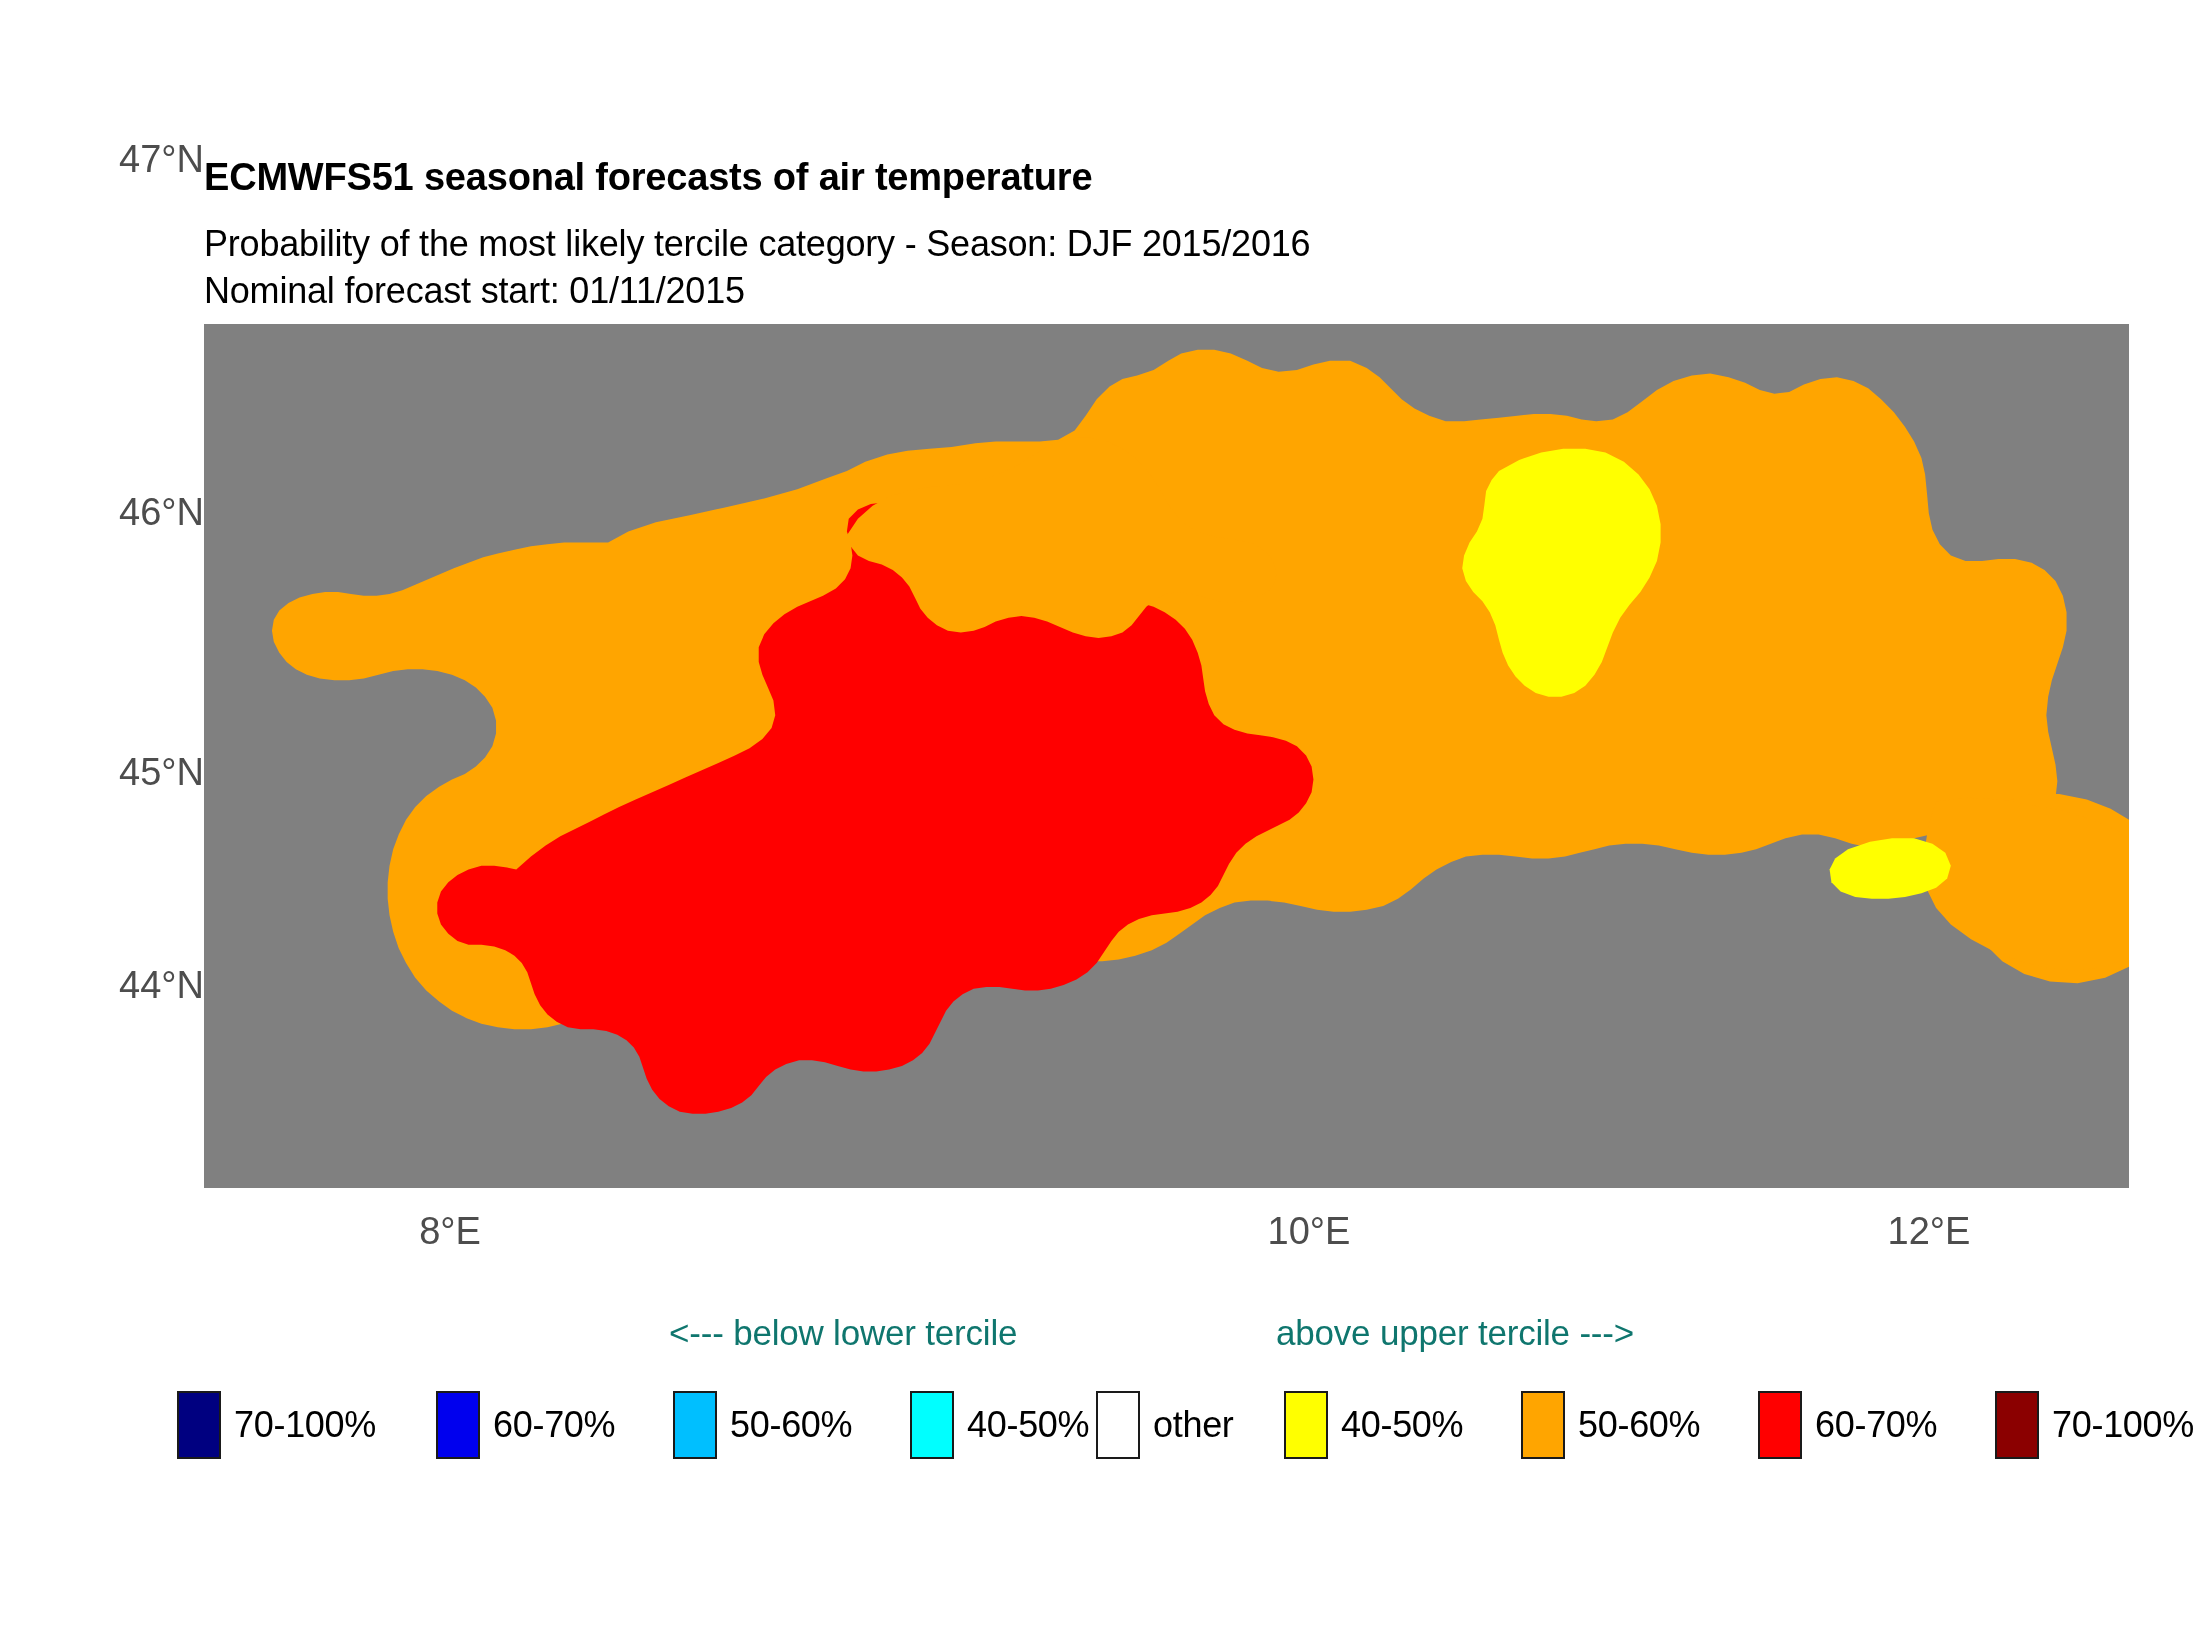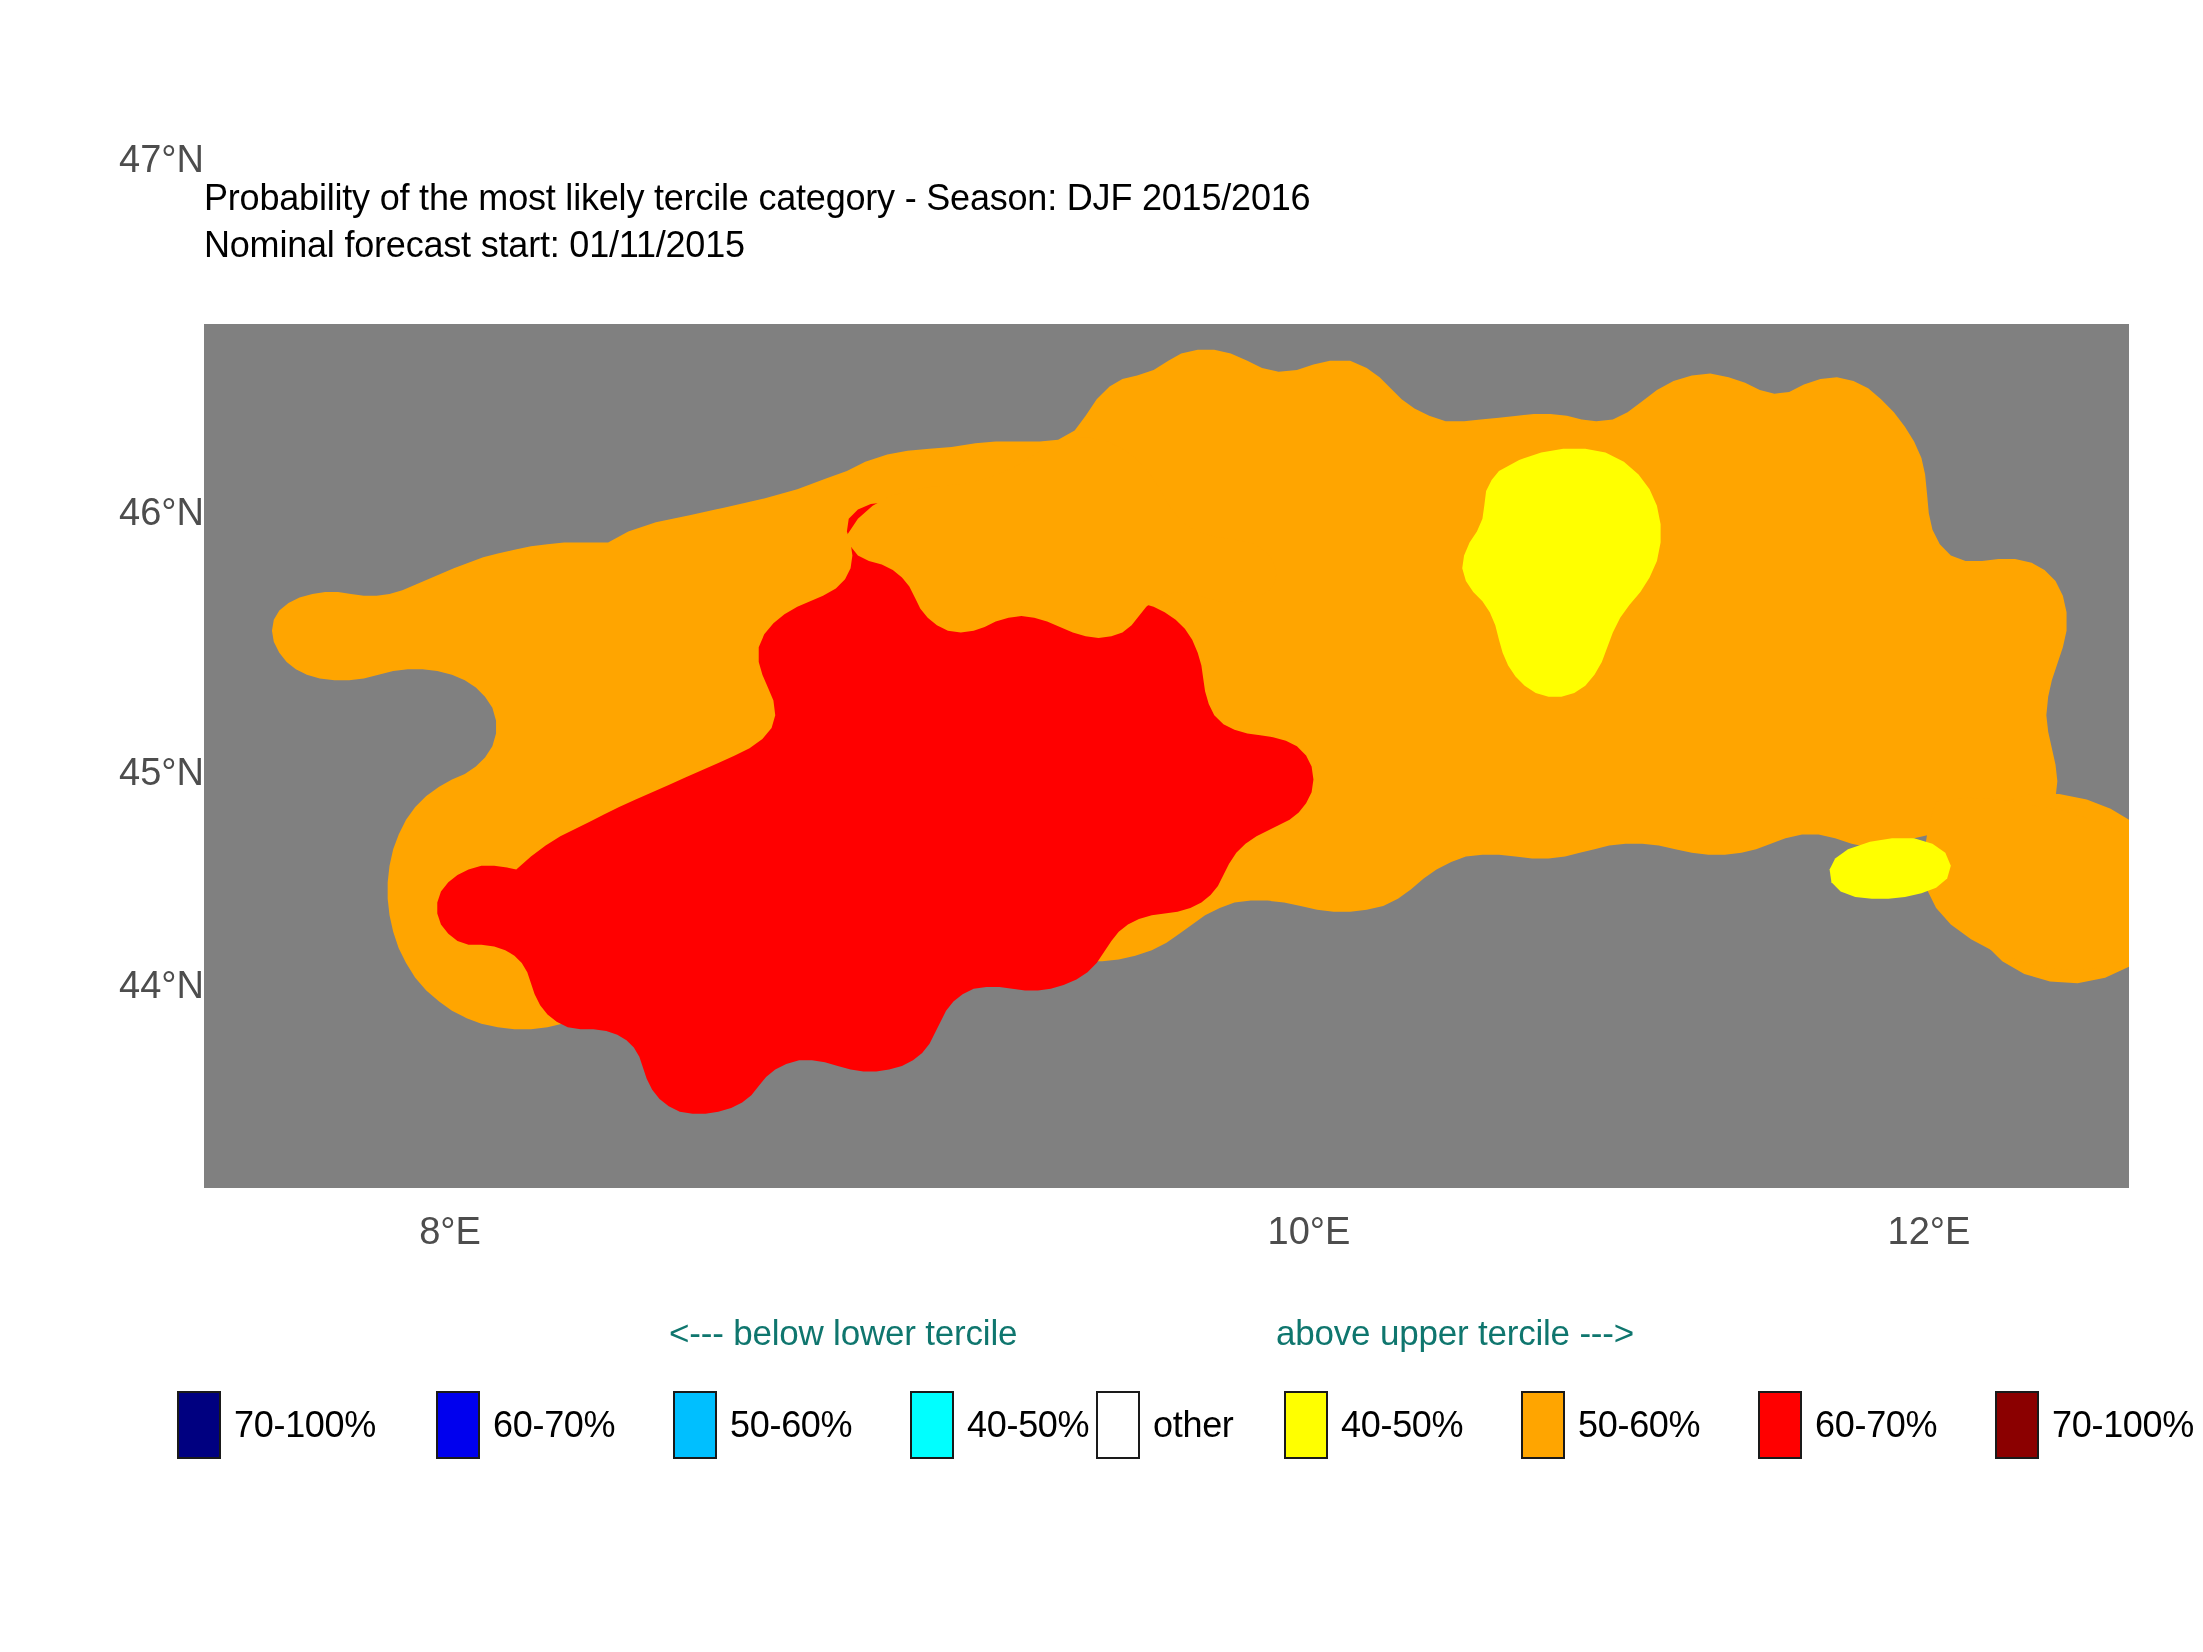--- a/index.html
+++ b/index.html
@@ -120,20 +120,21 @@
 </style>
 </head>
 <body>
 
 <div class="axis-label ylab" style="top:138px;">47°N</div>
 <div class="axis-label ylab" style="top:491px;">46°N</div>
 <div class="axis-label ylab" style="top:751px;">45°N</div>
 <div class="axis-label ylab" style="top:964px;">44°N</div>
 
 <div id="title-block">
+  <div id="main-title">ECMWFS51 seasonal forecasts of air temperature</div>
   <div class="subtitle-line" id="subtitle-1">Probability of the most likely tercile category - Season: DJF 2015/2016</div>
   <div class="subtitle-line" id="subtitle-2">Nominal forecast start: 01/11/2015</div>
 </div>
 
 <div id="map-panel">
   <svg id="map-svg" viewBox="0 0 2096 941" preserveAspectRatio="none">
     <rect x="0" y="0" width="2096" height="941" fill="#808080"></rect>
 
     <path fill="#ffa500" stroke="none" d="M 440 238
              L 462 226 L 492 216 L 530 208 L 566 200 L 610 190 L 646 180

